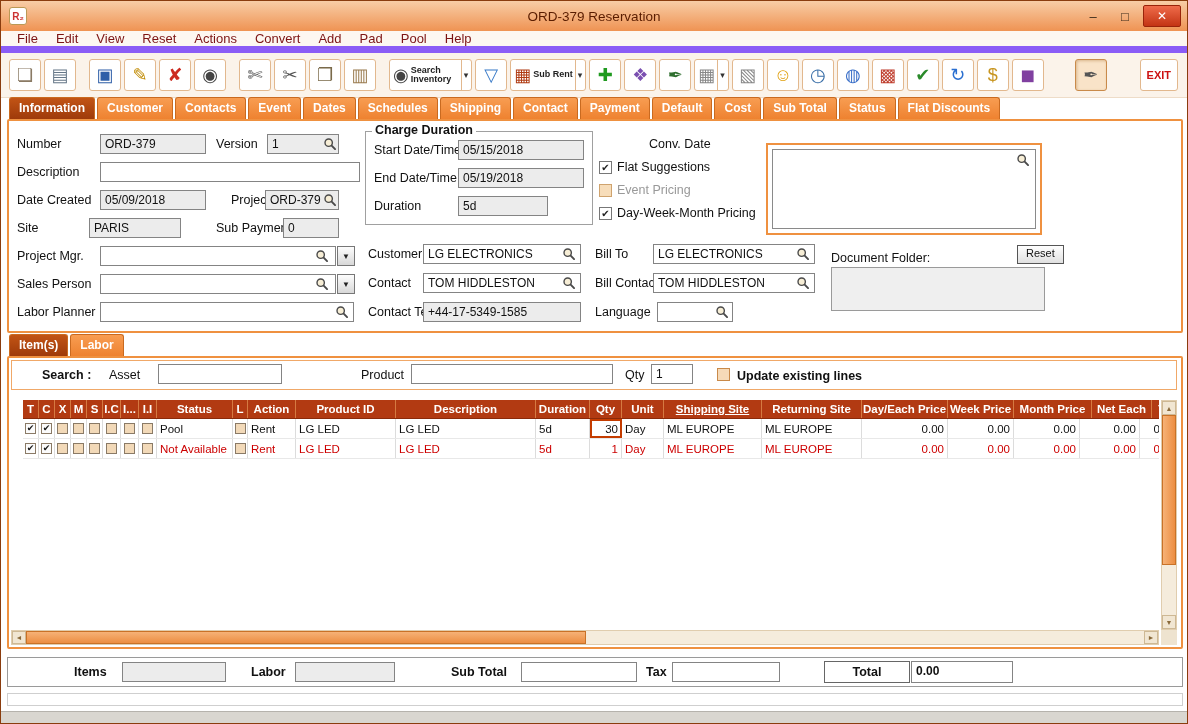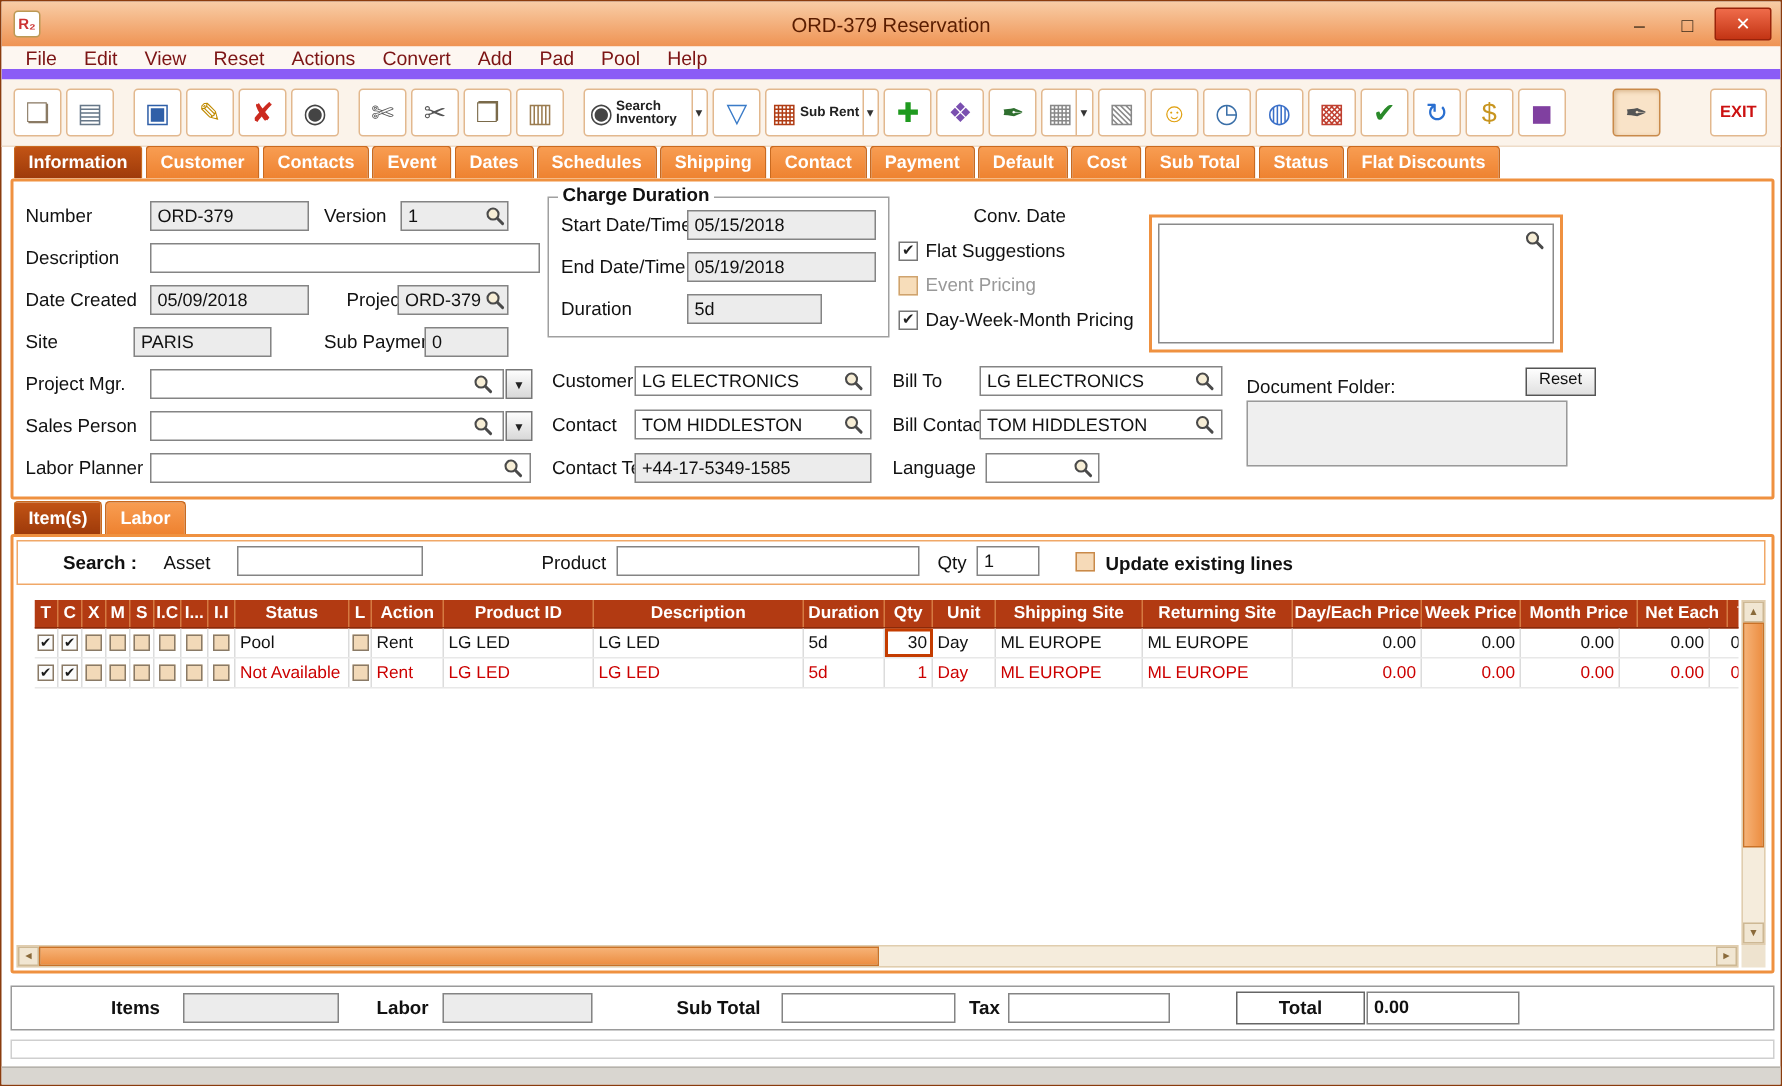--- a/index.html
+++ b/index.html
@@ -352,21 +352,21 @@
           <span class="gcell" style="width: 18px;">I...</span>
           <span class="gcell" style="width: 18px;">I.I</span>
           <span class="gcell" style="width: 76px;">Status</span>
           <span class="gcell" style="width: 15px;">L</span>
           <span class="gcell" style="width: 48px;">Action</span>
           <span class="gcell" style="width: 100px;">Product ID</span>
           <span class="gcell" style="width: 140px;">Description</span>
           <span class="gcell" style="width: 54px;">Duration</span>
           <span class="gcell" style="width: 32px;">Qty</span>
           <span class="gcell" style="width: 42px;">Unit</span>
-          <span class="gcell" style="width: 98px;">Shipping Site</span>
+          <span class="gcell" style="width: 98px; text-decoration: underline;">Shipping Site</span>
           <span class="gcell" style="width: 100px;">Returning Site</span>
           <span class="gcell" style="width: 86px;">Day/Each Price</span>
           <span class="gcell" style="width: 66px;">Week Price</span>
           <span class="gcell" style="width: 78px;">Month Price</span>
           <span class="gcell" style="width: 60px;">Net Each</span>
           <span class="gcell" style="width: 40px;">Tot...</span>
         </div>
         <div class="grow">
           <span class="gcell ccell" style="width: 16px;">
             <span class="tcb on">✔</span>

